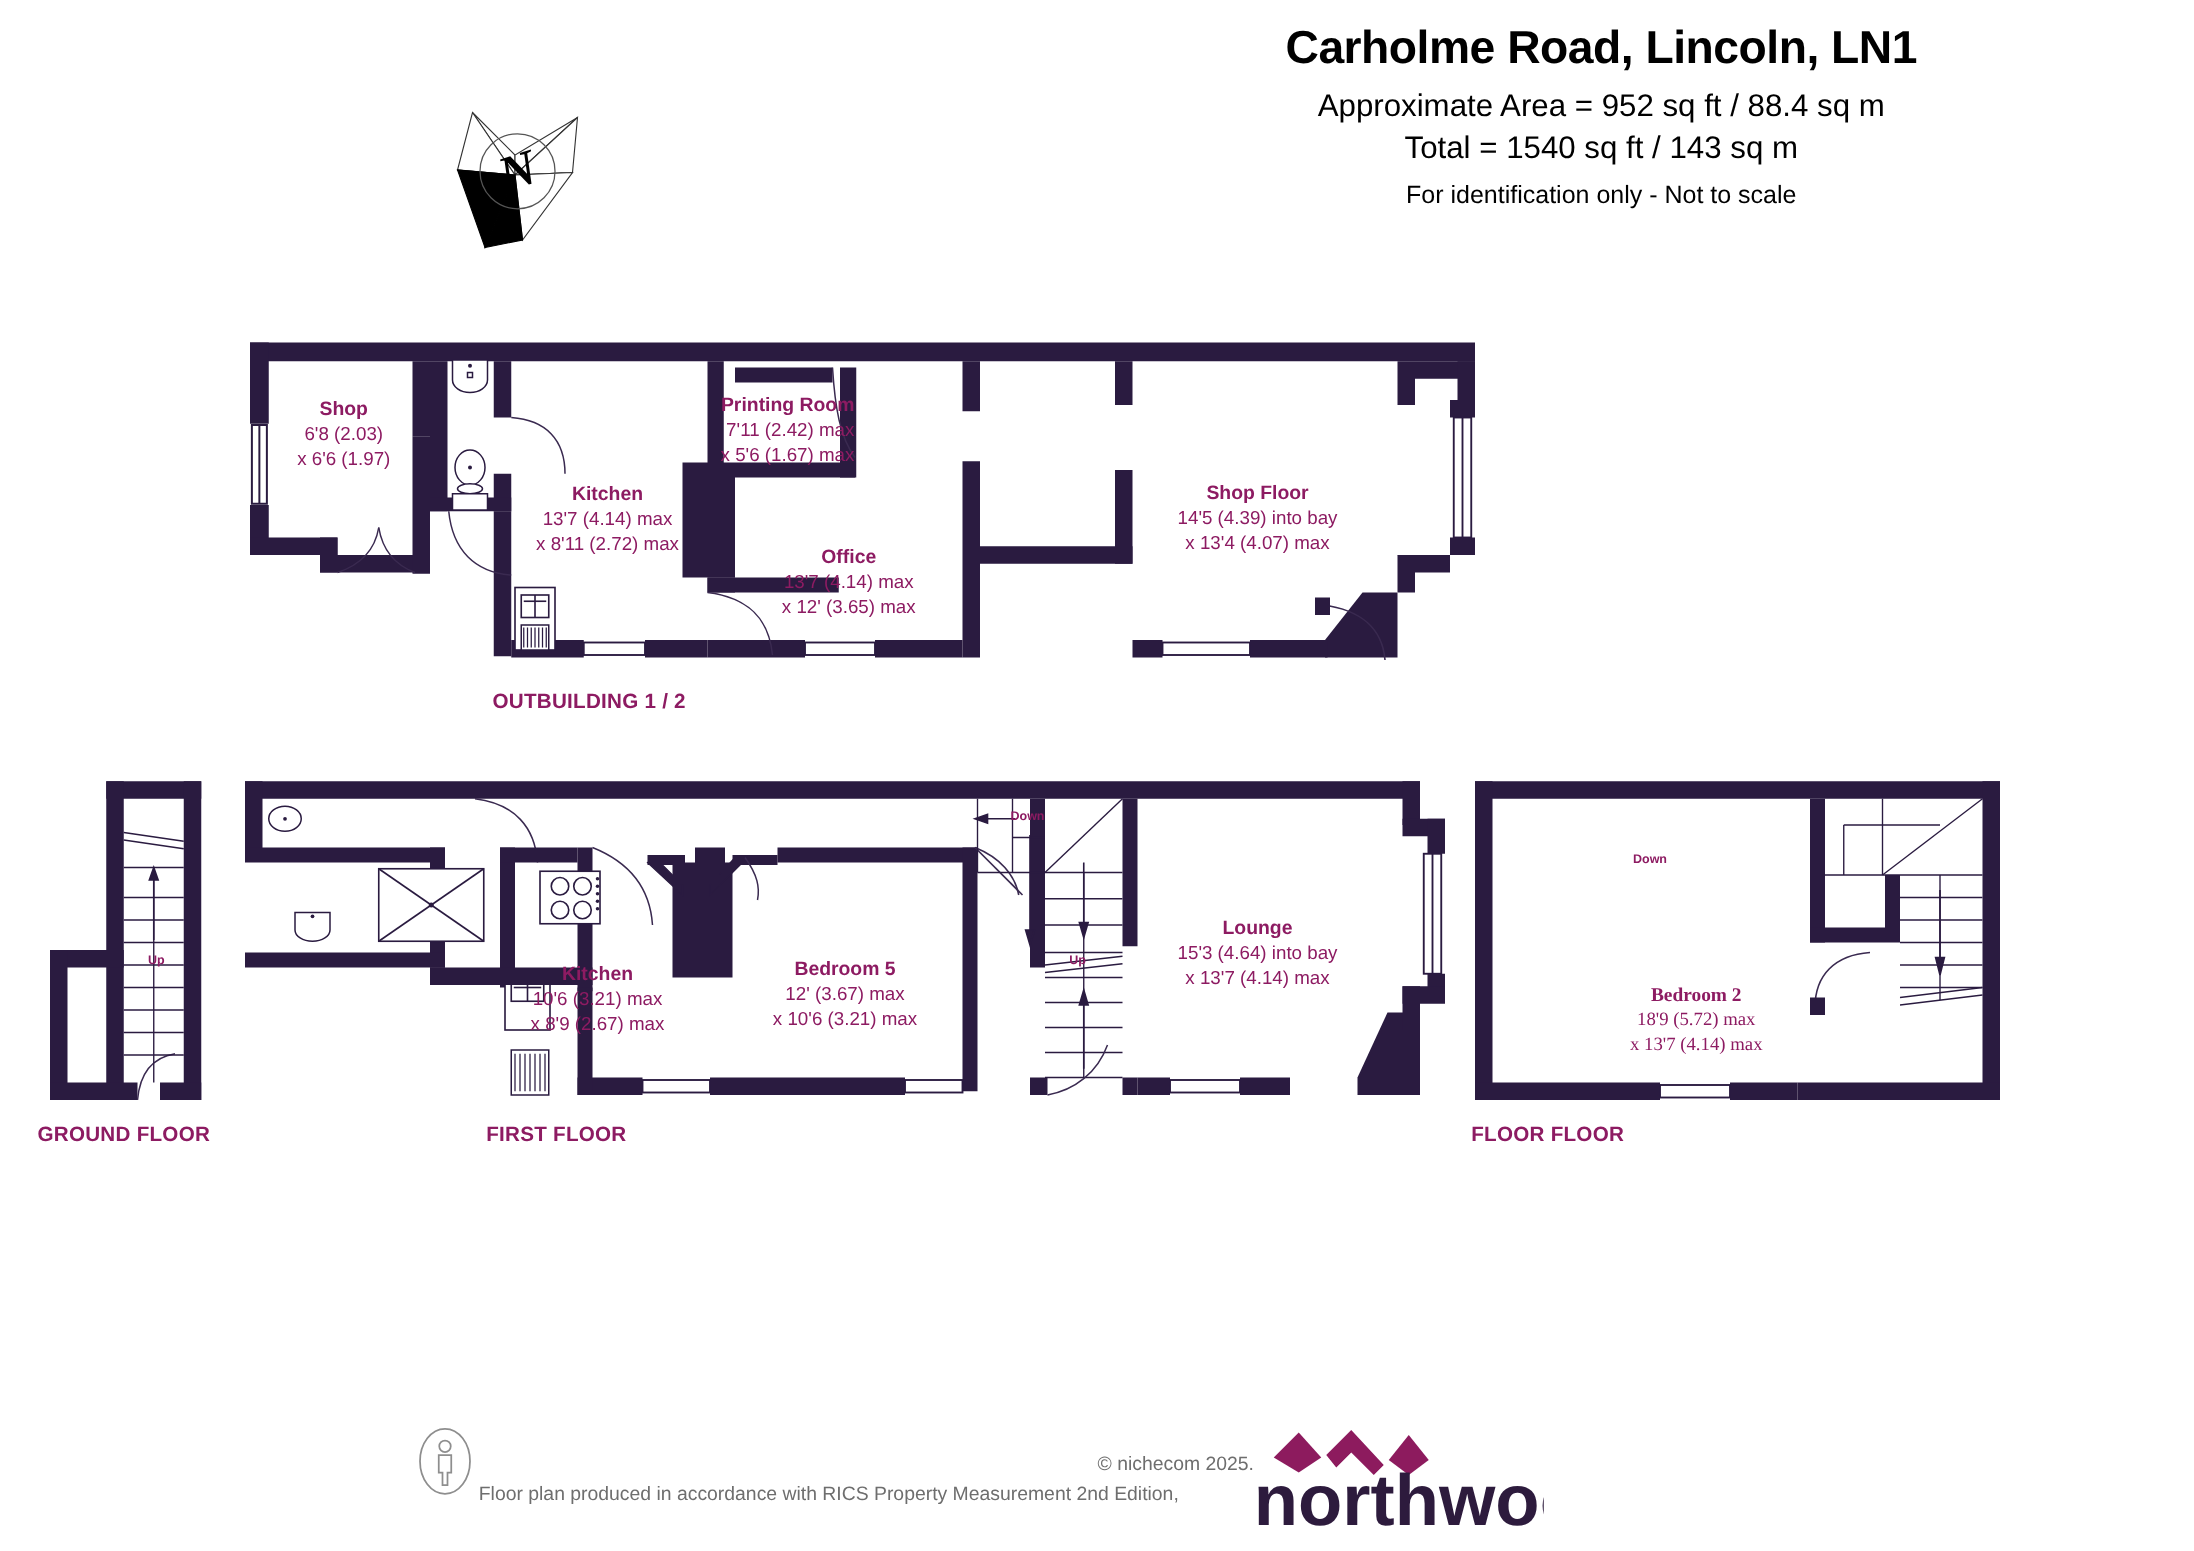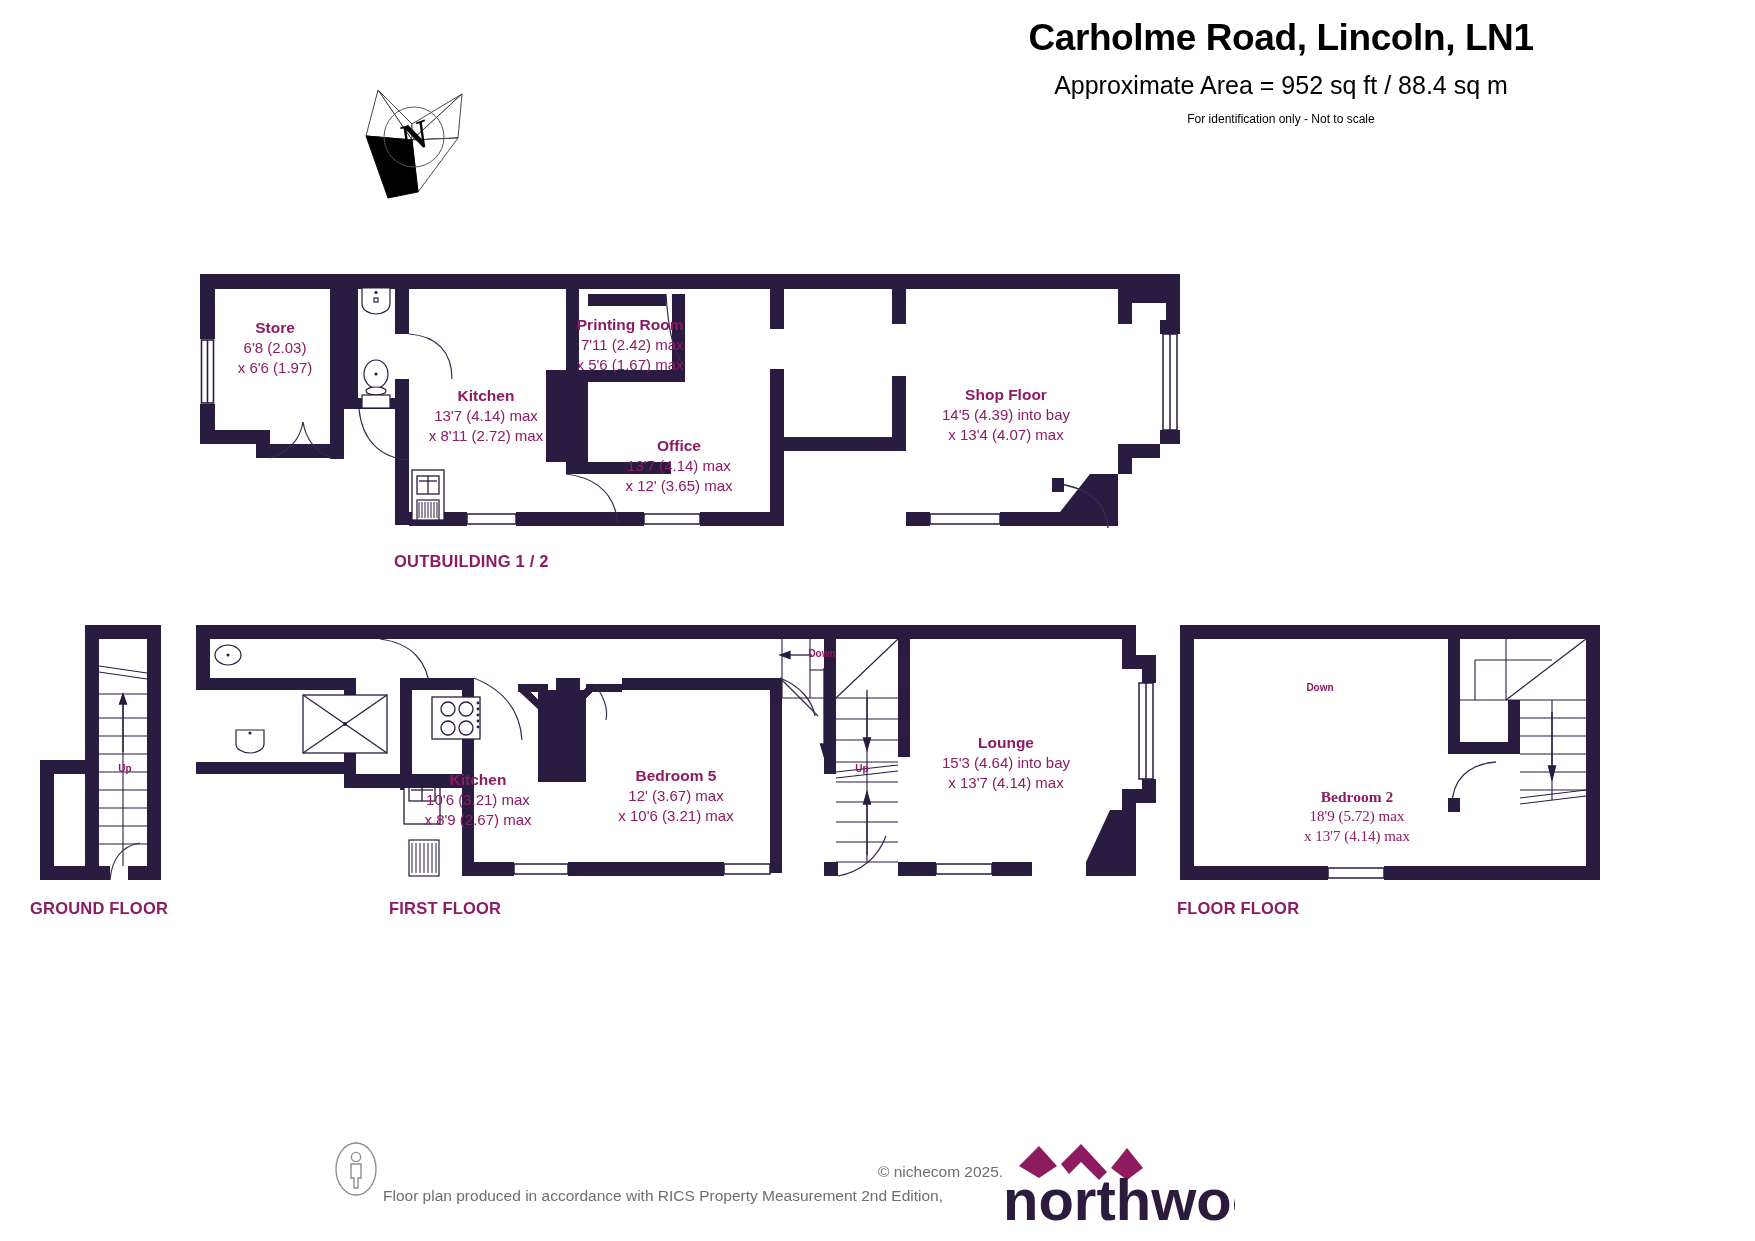--- a/index.html
+++ b/index.html
@@ -31,21 +31,21 @@
     margin: 18px 0 10px 0;
     line-height: 1.1;
   }
   .area-line {
     font-size: 25px;
     color: #000000;
     line-height: 1.32;
     white-space: pre;
   }
   #disclaimer {
-    font-size: 12px;
+    font-size: 20px;
     color: #000000;
     margin-top: 10px;
   }
 
   
   #compass {
     position: absolute;
     left: 352px;
     top: 80px;
     width: 120px;
@@ -138,20 +138,21 @@
     width: 240px;
     height: 96px;
   }
 </style>
 </head>
 <body>
 
 <div id="header">
   <div id="property-title">Carholme Road, Lincoln, LN1</div>
   <div class="area-line">Approximate Area = 952 sq ft / 88.4 sq m</div>
+  <div class="area-line">Total = 1540 sq ft / 143 sq m</div>
   <div id="disclaimer">For identification only - Not to scale</div>
 </div>
 
 <div id="compass">
   <svg width="120" height="120" viewBox="0 0 120 120">
 
     <polygon points="60,60 26,10 60,44" fill="#ffffff" stroke="#333" stroke-width="0.9"></polygon>
     <polygon points="60,60 26,10 14,56" fill="#ffffff" stroke="#333" stroke-width="0.9"></polygon>
     <polygon points="60,60 14,56 60,76" fill="#ffffff" stroke="#333" stroke-width="0.9"></polygon>
     <polygon points="60,60 110,14 60,44" fill="#ffffff" stroke="#333" stroke-width="0.9"></polygon>
@@ -520,21 +521,21 @@
     <rect x="1180" y="866" width="148" height="14"></rect>
     <rect x="1384" y="866" width="54" height="14"></rect>
     <rect x="1438" y="866" width="162" height="14"></rect>
     <g fill="none" stroke="#2a1b40" stroke-width="1.5">
       <rect x="1328" y="868" width="56" height="10"></rect>
     </g>
   </g>
 </svg>
 
 <div class="room-label" style="left:275px; top:318px;">
-  <span class="rl-name">Store</span>
+  <span class="rl-name">Shop</span>
   <span class="rl-dim">6'8 (2.03)</span>
   <span class="rl-dim">x 6'6 (1.97)</span>
 </div>
 <div class="room-label" style="left:486px; top:386px;">
   <span class="rl-name">Kitchen</span>
   <span class="rl-dim">13'7 (4.14) max</span>
   <span class="rl-dim">x 8'11 (2.72) max</span>
 </div>
 <div class="room-label" style="left:630px; top:315px;text-align:right;">
   <span class="rl-name">Printing Room</span>

